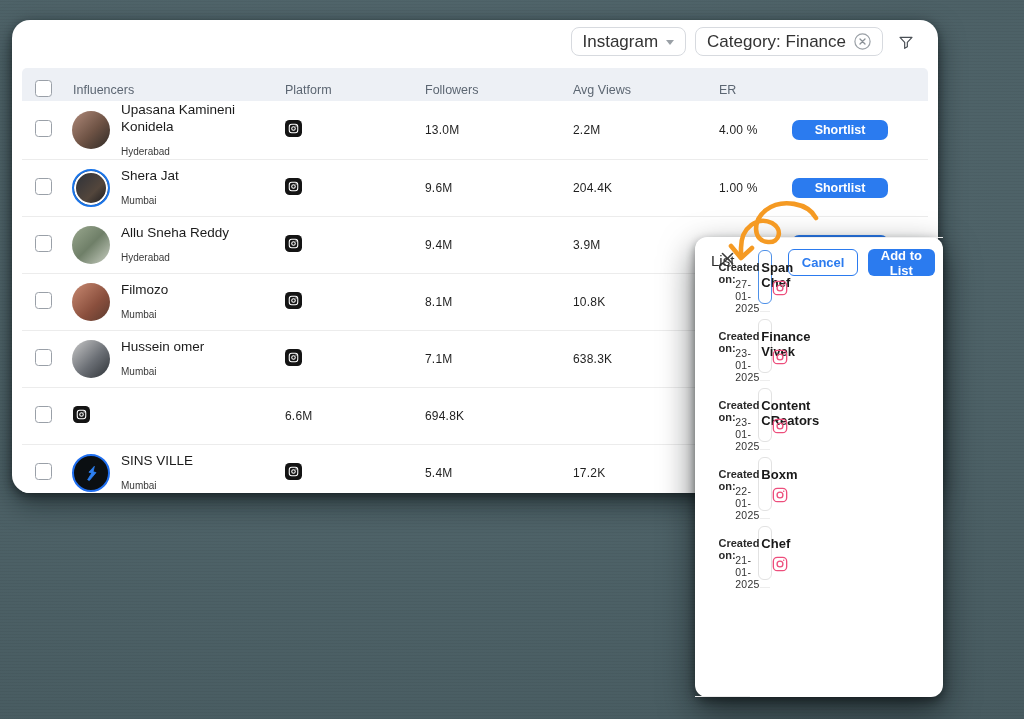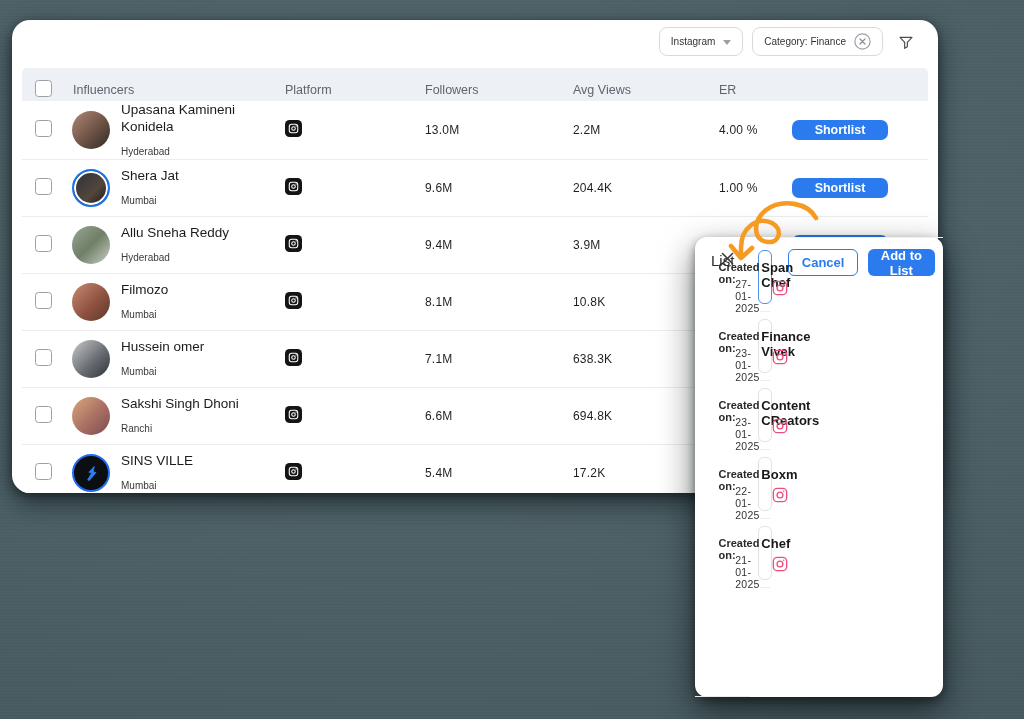--- a/index.html
+++ b/index.html
@@ -18,21 +18,21 @@
   
   .main-card{
     position:absolute;left:12px;top:20px;width:926px;height:473px;
     background:#fff;border-radius:18px;z-index:2;overflow:hidden;
     box-shadow:0 10px 26px rgba(6,12,14,.55),0 3px 8px rgba(6,12,14,.45);
   }
   .filter-bar{position:absolute;top:7px;right:24px;display:flex;align-items:center;gap:9px;z-index:3;}
   .select,.chip{
     display:flex;align-items:center;gap:8px;height:27px;padding:0 11px;
     background:#fff;border:1px solid #d7dadf;border-radius:8px;
-    font-size:10px;color:#333;cursor:pointer;
+    font-size:17px;color:#333;cursor:pointer;
   }
   .chev{width:0;height:0;border-left:4.5px solid transparent;border-right:4.5px solid transparent;border-top:5px solid #9aa0a6;margin-top:1px;}
   .chip .circ-x{display:flex;align-items:center;}
   .funnel-btn{margin-left:6px;display:flex;align-items:center;cursor:pointer;}
 
   .thead{
     position:absolute;top:48px;left:10px;right:10px;height:43px;
     background:#edf0f5;border-radius:5px 5px 0 0;
     display:grid;grid-template-columns:48px 212px 140px 148px 146px 62px 1fr;
     align-items:center;font-size:12.5px;color:#5c6672;font-weight:500;
@@ -237,27 +237,20 @@
       <div class="cell val">7.1M</div>
       <div class="cell val">638.3K</div>
       <div class="cell val"></div>
       <div class="c-action">
           <button class="shortlist acc-bg" style="background: rgb(43, 123, 239);">Shortlist</button>
         </div>
     </div>
 
     <div class="trow">
       <div class="cell c-check"><span class="checkbox"></span></div>
-      <div class="c-inf">
-        <span class="avatar" style="background:linear-gradient(135deg,#d8a77e,#a96f62 55%,#7a4a52)"></span>
-        <span class="who">
-            <span class="nm">Sakshi Singh Dhoni</span>
-            <span class="loc">Ranchi</span>
-          </span>
-      </div>
       <div class="cell"><span><svg width="17" height="17" viewBox="0 0 24 24">
               <rect width="24" height="24" rx="6.5" fill="#141414"></rect>
               <rect x="6" y="6" width="12" height="12" rx="3.4" fill="none" stroke="#fff" stroke-width="1.5"></rect>
               <circle cx="12" cy="12" r="2.5" fill="none" stroke="#fff" stroke-width="1.5"></circle>
               <circle cx="15.7" cy="8.3" r="0.95" fill="#fff"></circle>
             </svg></span></div>
       <div class="cell val">6.6M</div>
       <div class="cell val">694.8K</div>
       <div class="cell val"></div>
       <div class="c-action">

